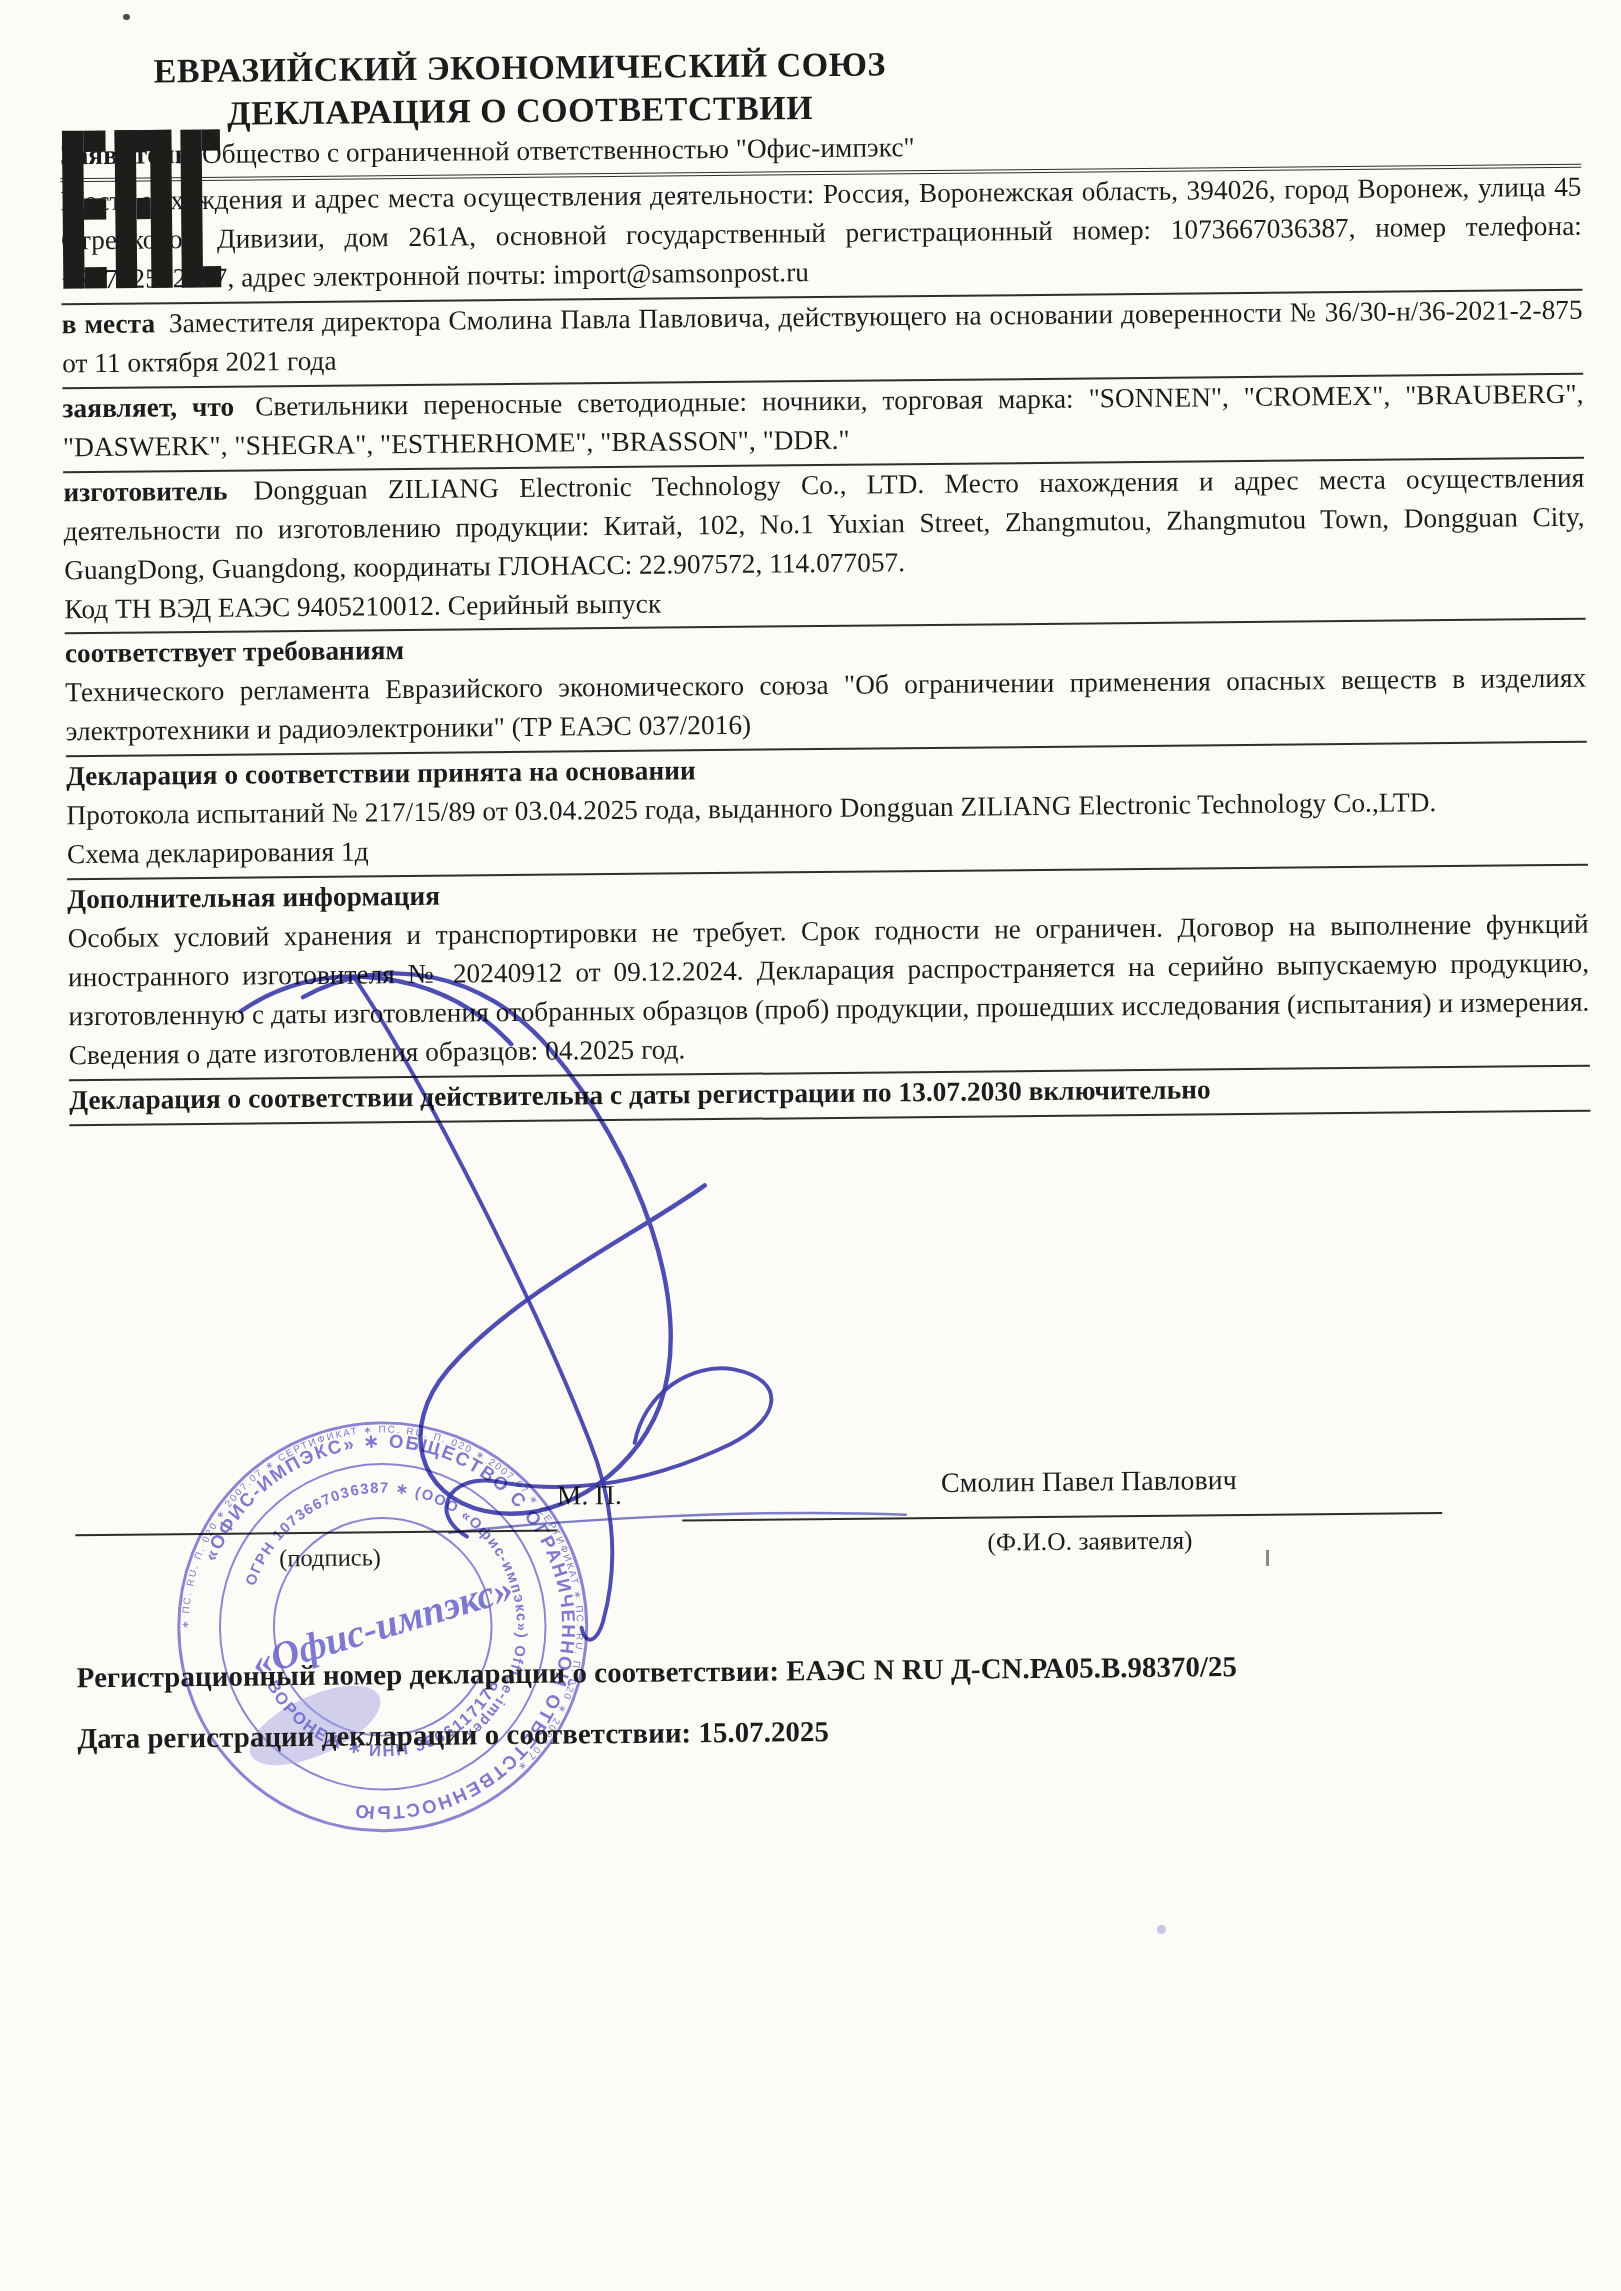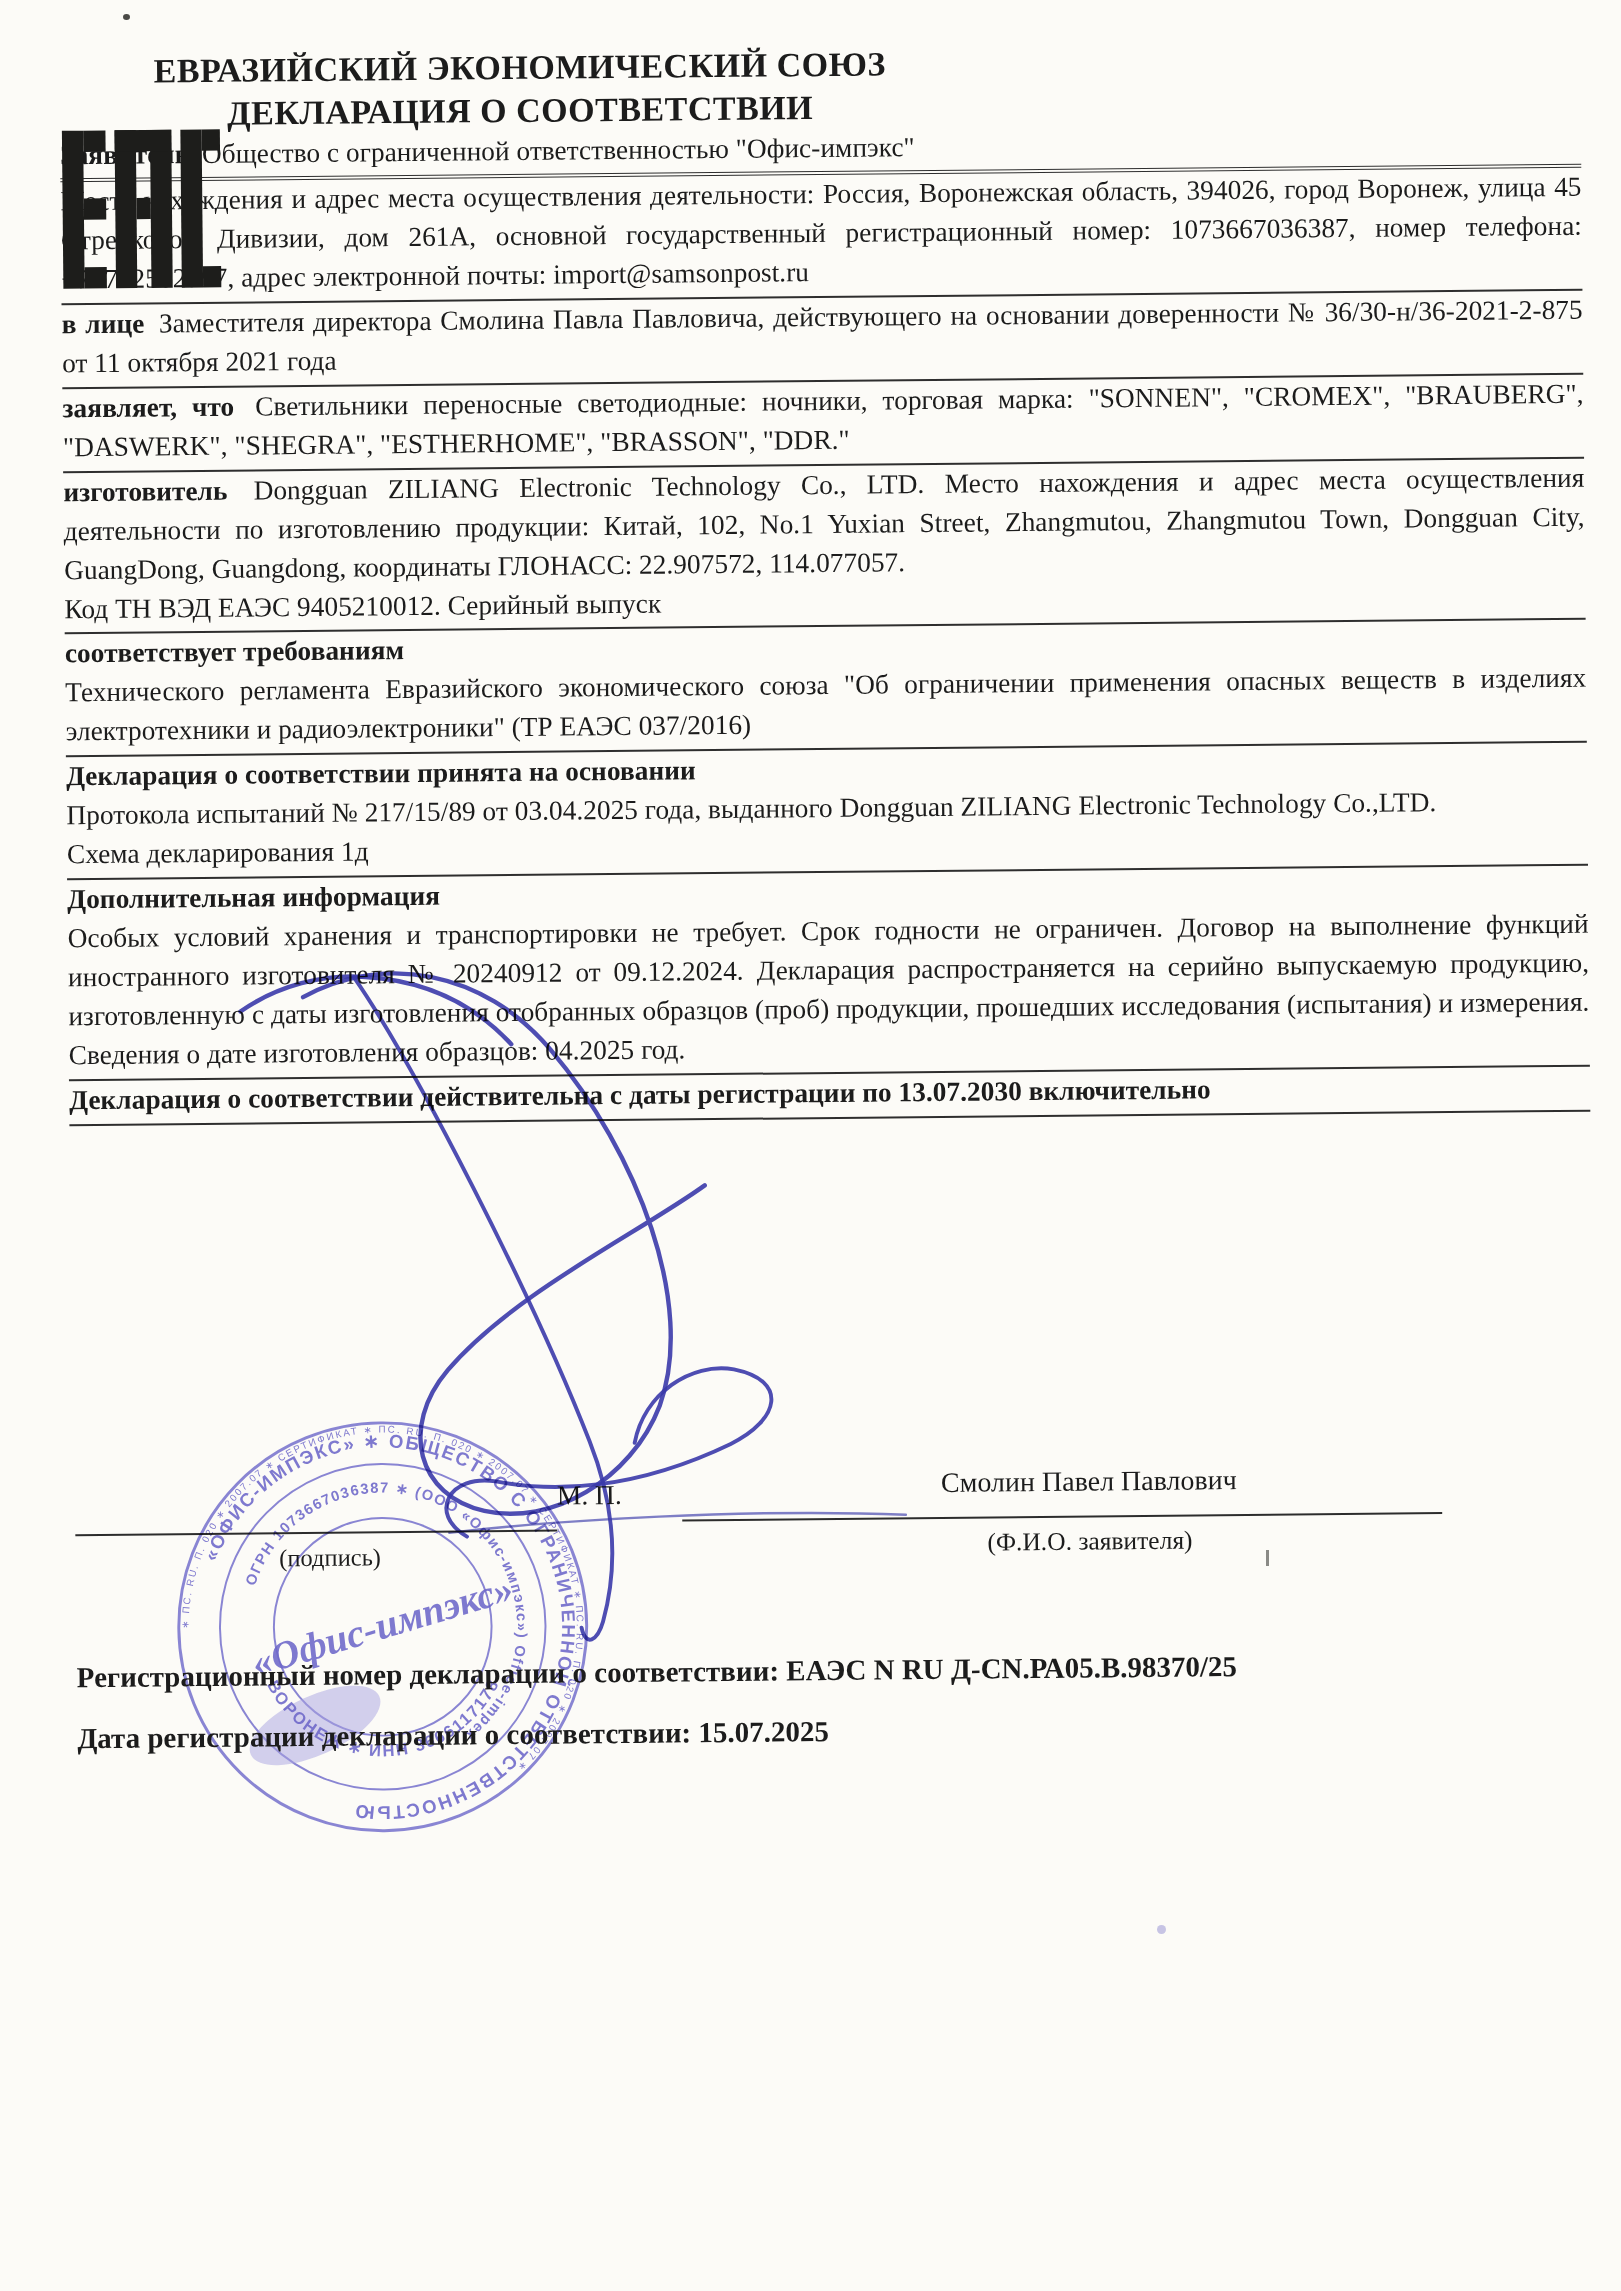--- a/index.html
+++ b/index.html
@@ -101,21 +101,21 @@
     </div>
 
     <p class="para u-double first-para">
       <span class="lbl">Заявитель</span>
       <span>Общество с ограниченной ответственностью "Офис-импэкс"</span>
     </p>
 
     <p class="para u">Место нахождения и адрес места осуществления деятельности: Россия, Воронежская область, 394026, город Воронеж, улица 45 Стрелковой Дивизии, дом 261А, основной государственный регистрационный номер: 1073667036387, номер телефона: +74732502917, адрес электронной почты: import@samsonpost.ru</p>
 
     <p class="para u">
-      <span class="lbl">в лице</span>
+      <span class="lbl">в места</span>
       <span>Заместителя директора Смолина Павла Павловича, действующего на основании доверенности № 36/30-н/36-2021-2-875 от 11 октября 2021 года</span>
     </p>
 
     <p class="para u">
       <span class="lbl">заявляет, что</span>
       <span>Светильники переносные светодиодные: ночники, торговая марка: "SONNEN", "CROMEX", "BRAUBERG", "DASWERK", "SHEGRA", "ESTHERHOME", "BRASSON", "DDR."</span>
     </p>
 
     <p class="para">
       <span class="lbl">изготовитель</span>

